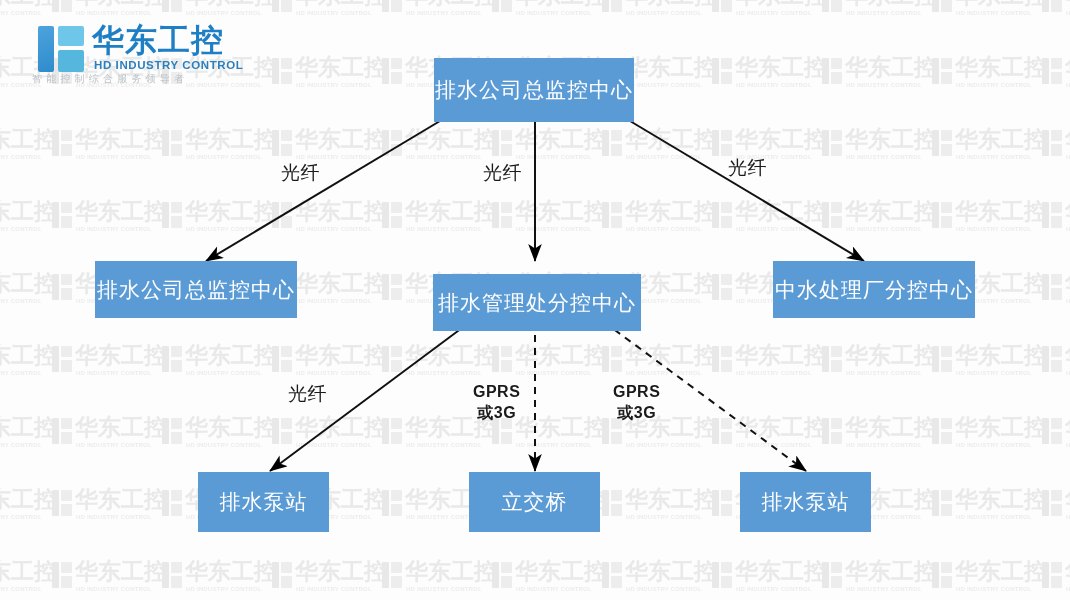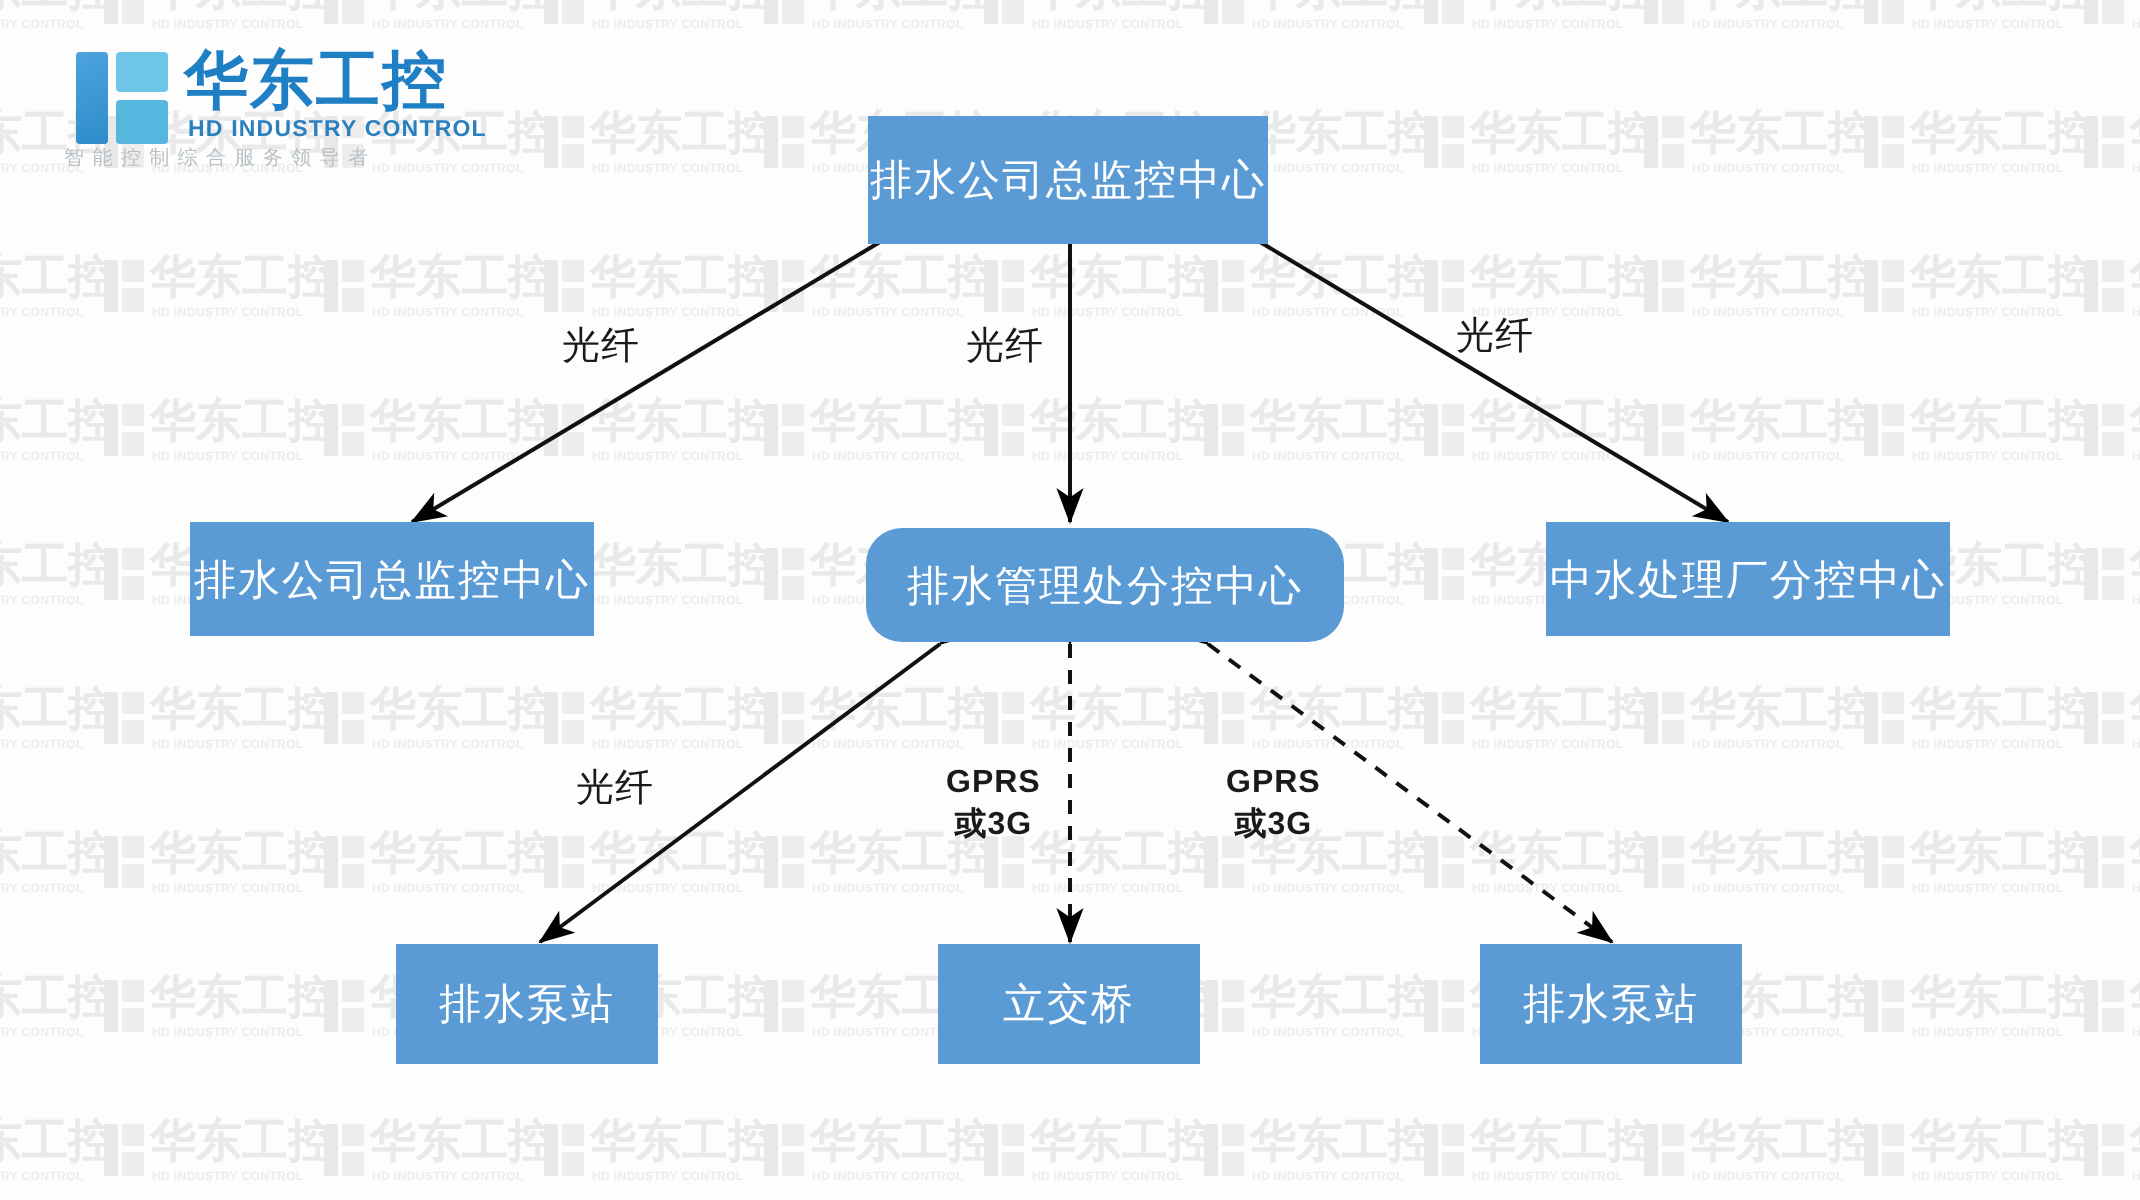--- a/index.html
+++ b/index.html
@@ -1051,21 +1051,21 @@
   </svg>
 
   <div class="node" style="left:434px; top:58px; width:200px; height:64px;">
     <span>排水公司总监控中心</span>
   </div>
 
   <div class="node" style="left:95px; top:261px; width:202px; height:57px;">
     <span>排水公司总监控中心</span>
   </div>
 
-  <div class="node" style="left:433px; top:264px; width:239px; height:57px;border-radius:18px;">
+  <div class="node" style="left:433px; top:274px; width:208px; height:57px;">
     <span>排水管理处分控中心</span>
   </div>
 
   <div class="node" style="left:773px; top:261px; width:202px; height:57px;">
     <span>中水处理厂分控中心</span>
   </div>
 
   <div class="node" style="left:198px; top:472px; width:131px; height:60px;">
     <span>排水泵站</span>
   </div>

